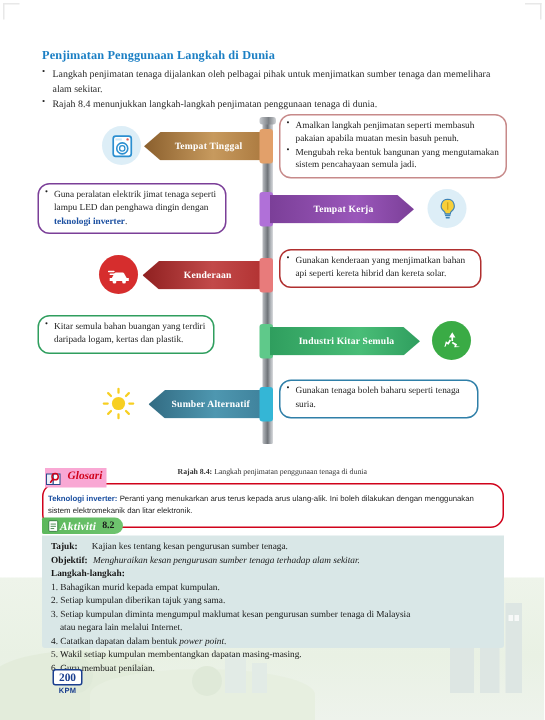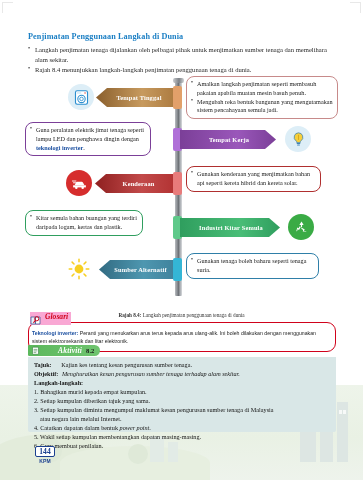--- a/index.html
+++ b/index.html
@@ -328,21 +328,21 @@
     <b>Teknologi inverter:</b><span> Peranti yang menukarkan arus terus kepada arus ulang-alik. Ini boleh dilakukan dengan menggunakan sistem elektromekanik dan litar elektronik.</span>
   </div>
 
   <div class="akt-banner">
     <span style="display:flex;">
       <svg width="9" height="9" viewBox="0 0 24 24" aria-hidden="true">
         <rect x="4" y="3" width="16" height="19" rx="2" fill="#ffffff" stroke="#2f7a3a" stroke-width="1.6"></rect>
         <path d="M8 9h8M8 13h8M8 17h5" stroke="#2f7a3a" stroke-width="1.5" stroke-linecap="round"></path>
       </svg>
     </span>
-    <span class="akt-word" style="margin-left:18px;">Aktiviti</span>
+    <span class="akt-word" style="margin-left:0;">Aktiviti</span>
     <span class="akt-num">8.2</span>
   </div>
 
   <div class="akt-body">
     <div class="akt-line">
       <b>Tajuk:</b>
       <span style="margin-left:8px;">Kajian kes tentang kesan pengurusan sumber tenaga.</span>
     </div>
     <div class="akt-line">
       <b>Objektif:</b>
@@ -356,17 +356,17 @@
     <div class="akt-line">3. Setiap kumpulan diminta mengumpul maklumat kesan pengurusan sumber tenaga di Malaysia</div>
     <div class="akt-line akt-ind">atau negara lain melalui Internet.</div>
     <div class="akt-line">
       <span>4. Catatkan dapatan dalam bentuk </span><i>power point</i><span>.</span>
     </div>
     <div class="akt-line">5. Wakil setiap kumpulan membentangkan dapatan masing-masing.</div>
     <div class="akt-line">6. Guru membuat penilaian.</div>
   </div>
 
   <div class="folio">
-    <div class="num">144</div>
+    <div class="num">200</div>
     <div class="kpm">KPM</div>
   </div>
 
 </div>
 
 </body></html>

